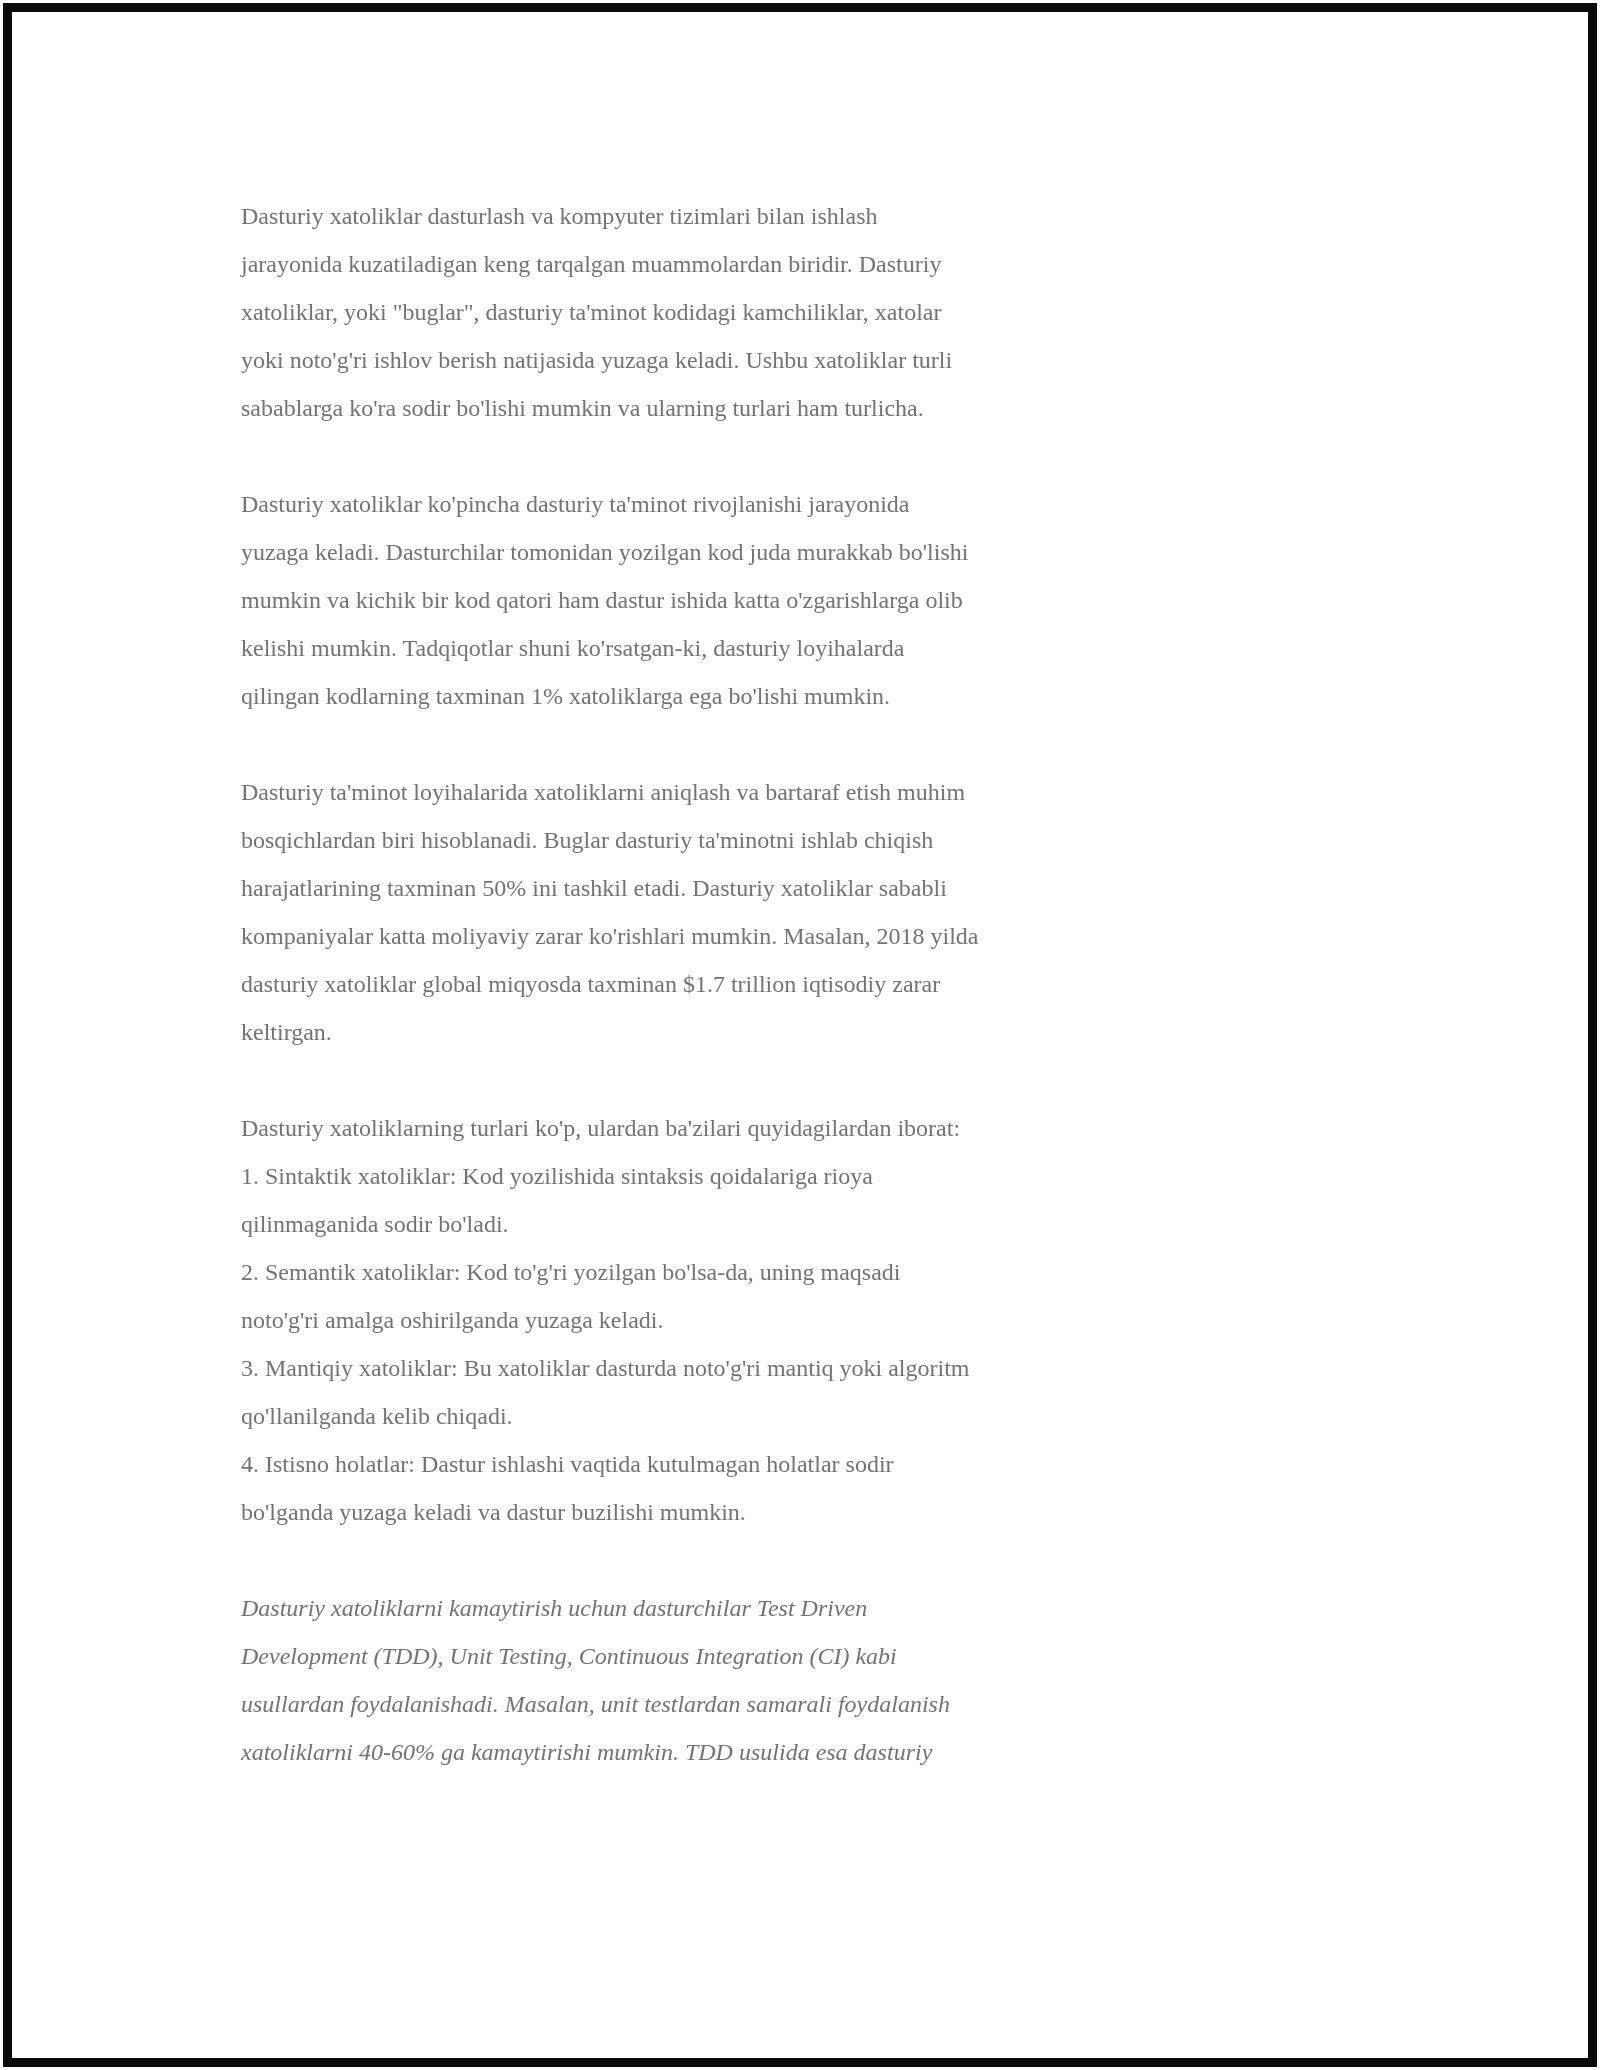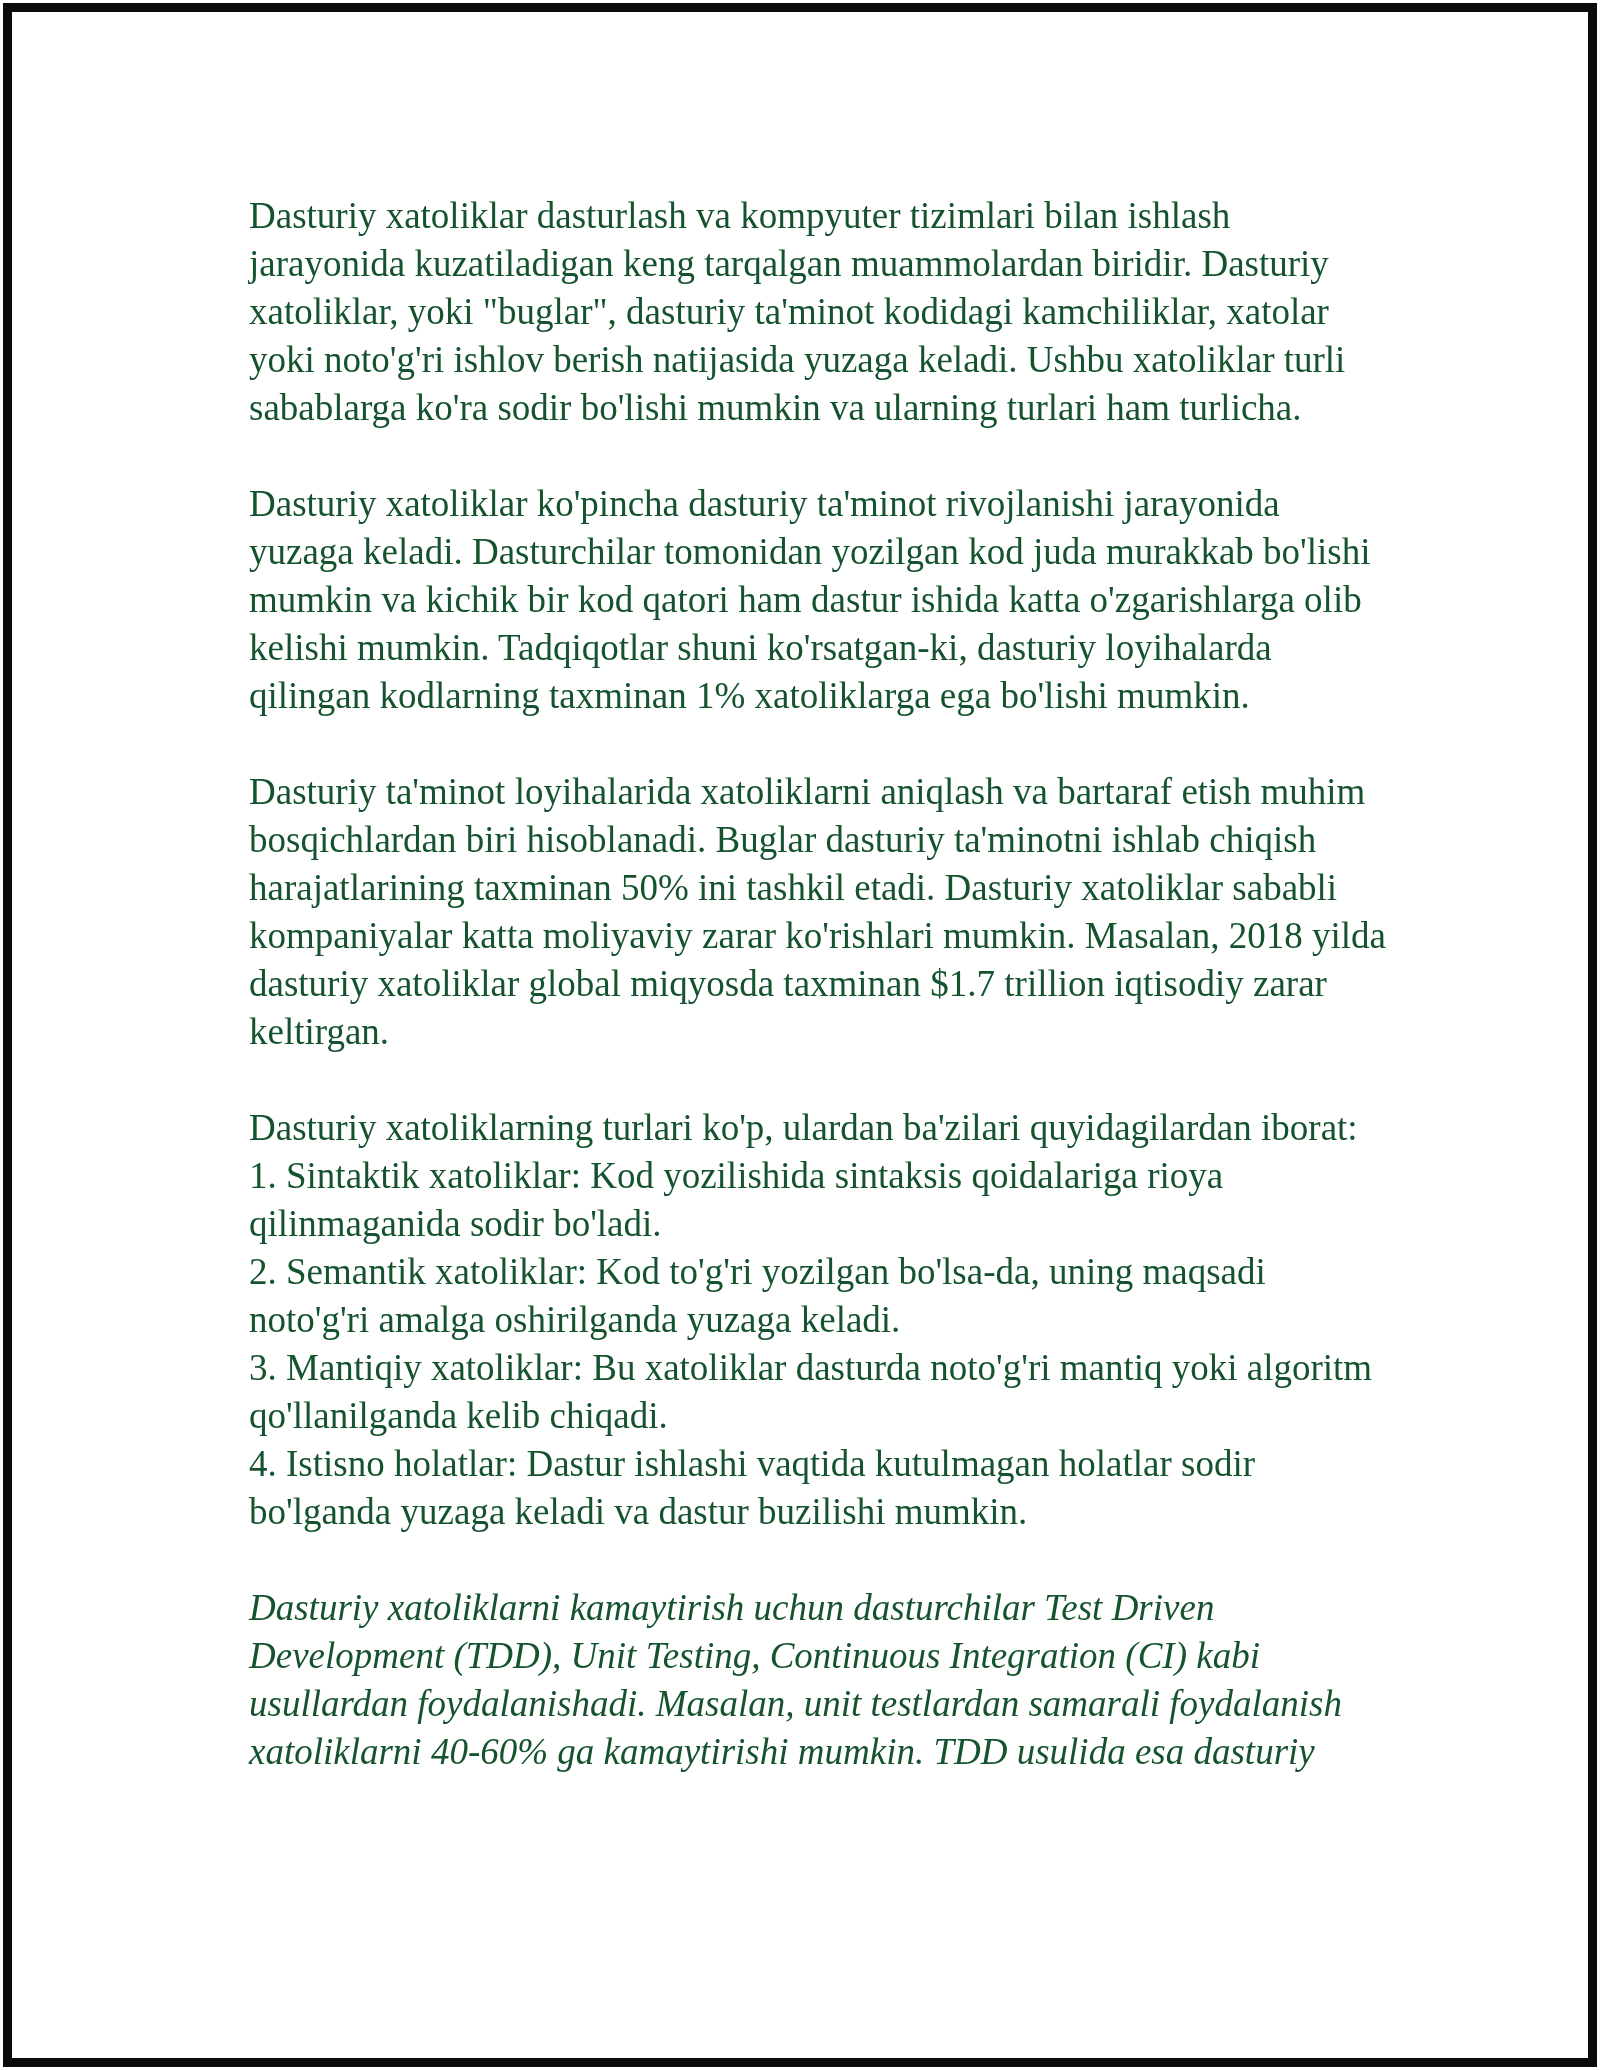--- a/index.html
+++ b/index.html
@@ -37,25 +37,25 @@
   }
   .doc-heading {
     font-size: 44px;
     font-weight: bold;
     line-height: 1.2;
     margin: 0 0 26px 0;
     color: #111111;
     letter-spacing: 0.5px;
   }
   .doc-paragraph {
-    font-size: 37px;
+    font-size: 24px;
     line-height: 48px;
-    margin: 0 0 48px 12px;
+    margin: 0 0 48px 4px;
     white-space: pre-line; 
-    color: #14532d;
+    color: #737373;
   }
   .doc-paragraph:last-child {
     margin-bottom: 0;
     font-style: italic;
   }
 </style>
 </head>
 <body>
 
 <div class="page">

